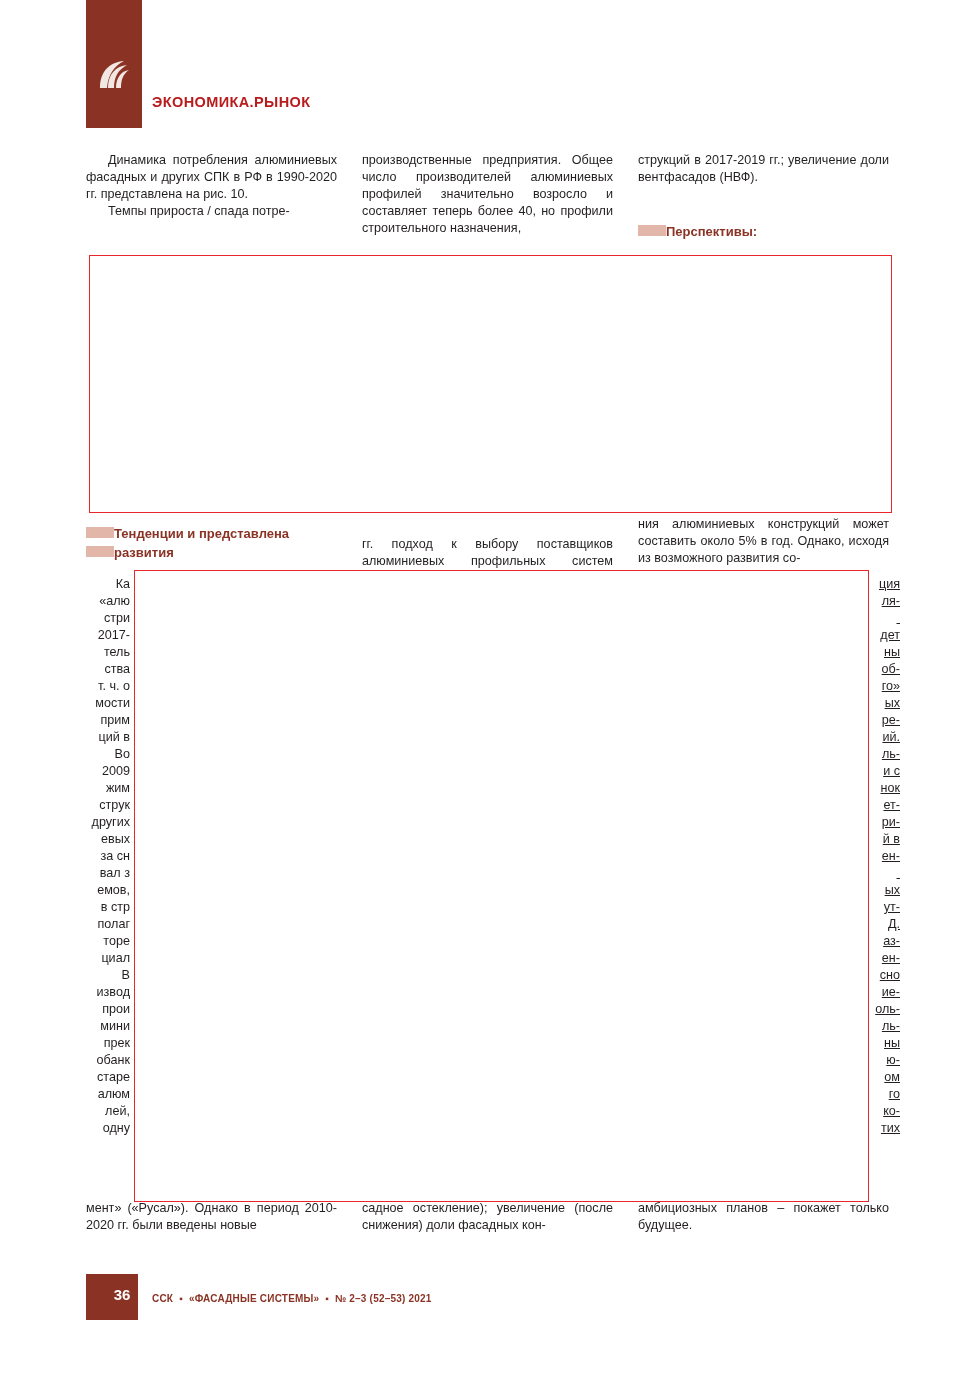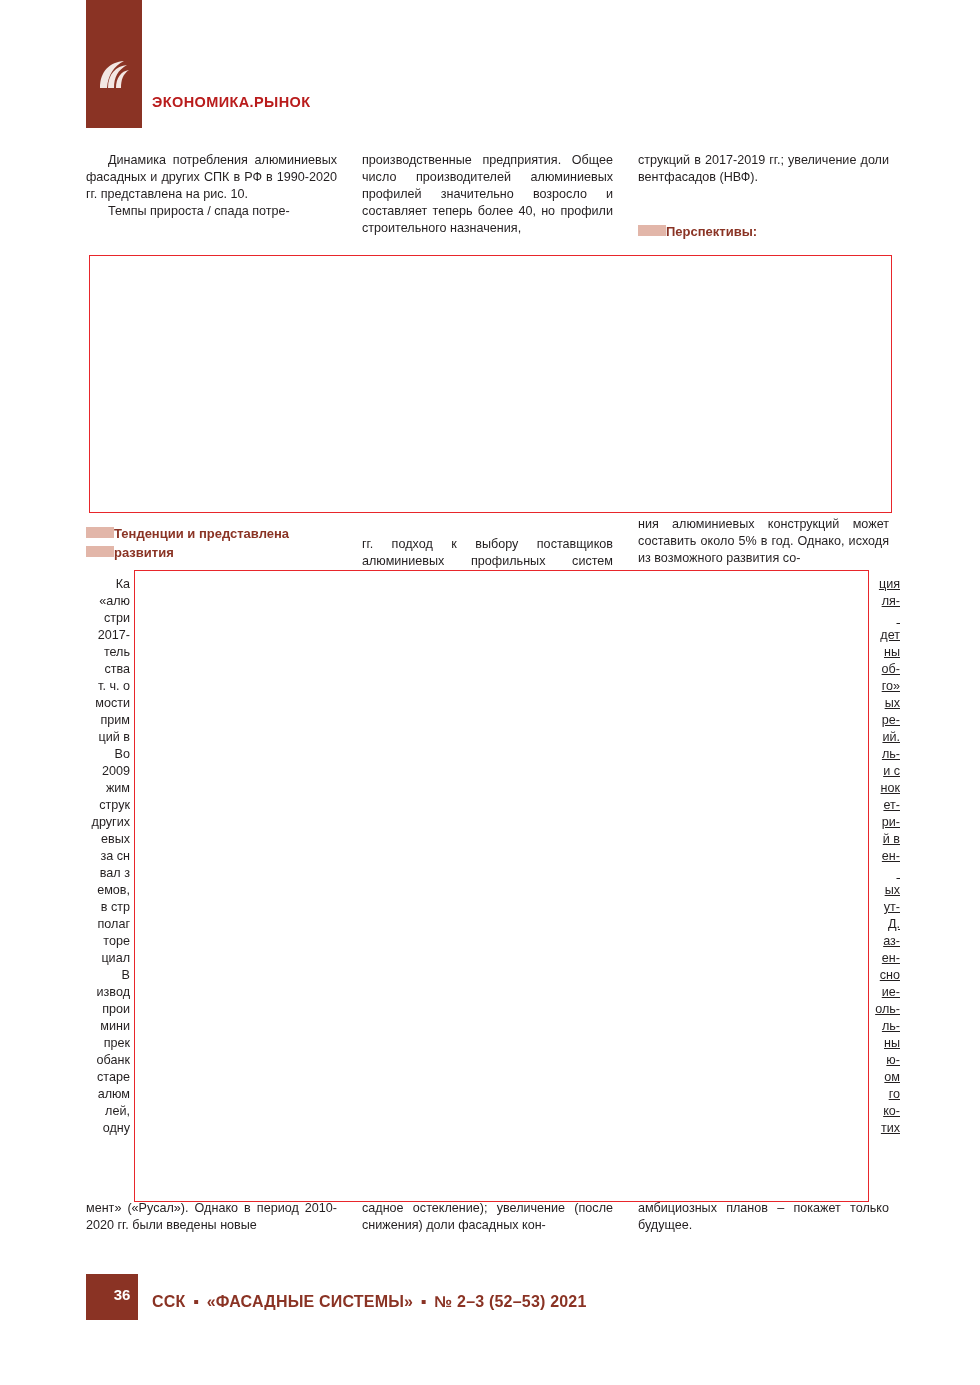--- a/index.html
+++ b/index.html
@@ -119,21 +119,21 @@
     width: 72px;
     text-align: center;
     color: #ffffff;
     font-size: 15px;
     font-weight: bold;
   }
   .footer-text {
     position: absolute;
     left: 152px;
     top: 1293px;
-    font-size: 16px;
+    font-size: 10px;
     letter-spacing: 0.2px;
     color: #8a3324;
     font-weight: bold;
   }
   .footer-text .sep { padding: 0 3px; }
 </style>
 </head>
 <body>
 
 <div class="header-bar"></div>

